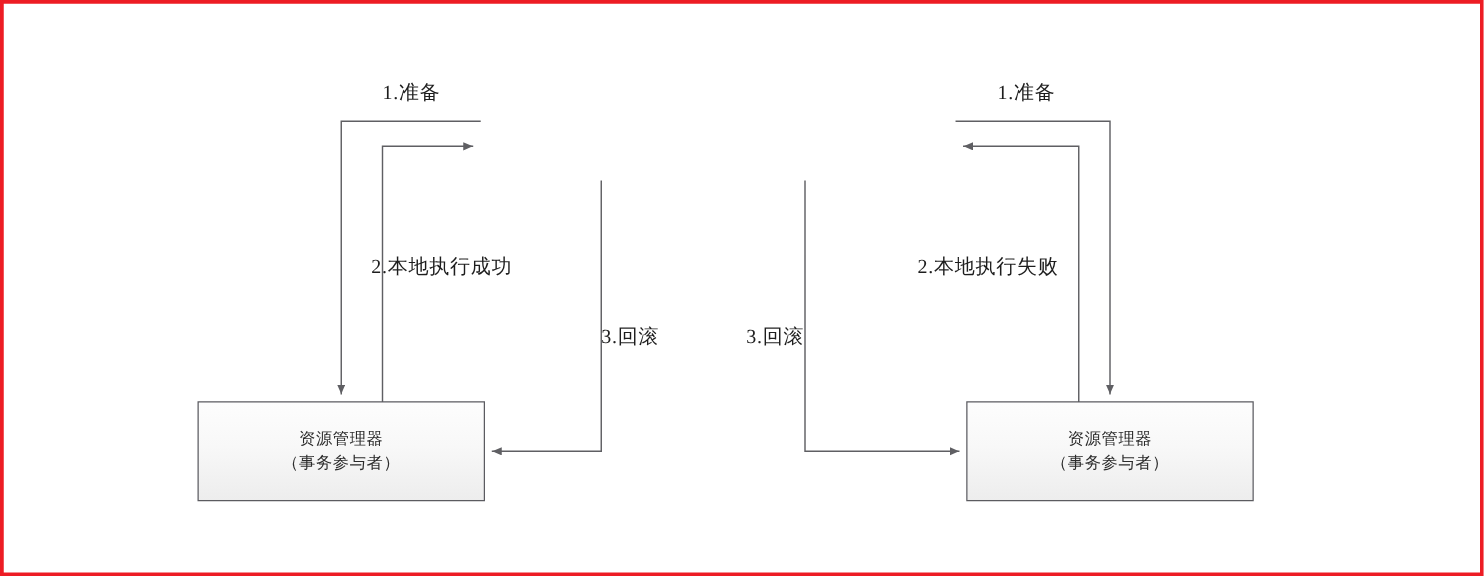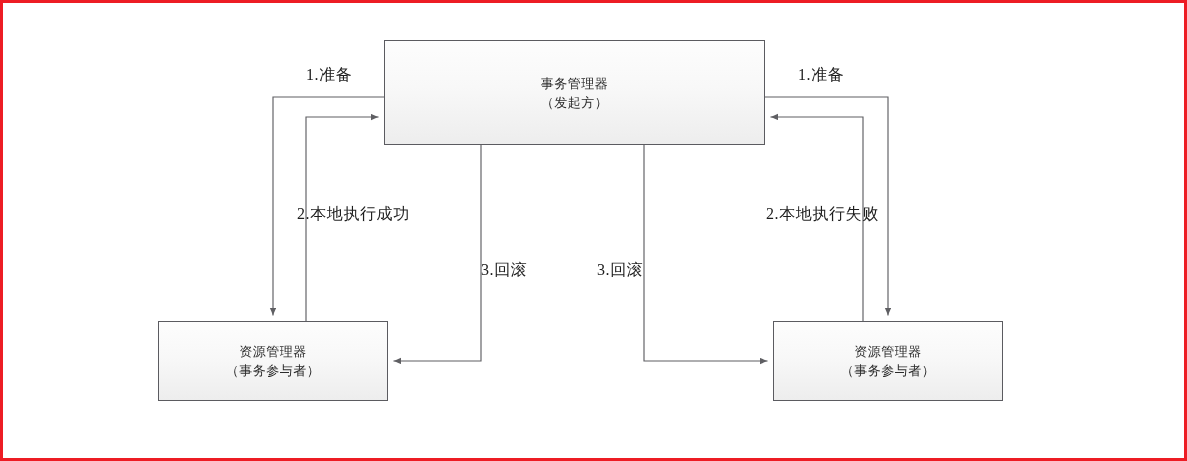--- a/index.html
+++ b/index.html
@@ -34,21 +34,21 @@
     color:#1d1d1d;
     font-size:16px;
     line-height:15px;
     white-space:nowrap;
     letter-spacing:.6px;
     font-family:Liberation Serif, serif;
   }
   #lbl-prepare-left{left:303px;top:64px;}
   #lbl-prepare-right{left:795px;top:64px;}
   #lbl-local-ok{left:294px;top:203px;}
-  #lbl-local-fail{left:763px;top:203px;}
+  #lbl-local-fail{left:731px;top:203px;}
   #lbl-rollback-left{left:478px;top:259px;}
   #lbl-rollback-right{left:594px;top:259px;}
 </style>
 </head>
 <body>
 
 <div id="canvas">
 
   <svg id="svg-layer" viewBox="0 0 1187 461" xmlns="http://www.w3.org/2000/svg">
     <defs>
@@ -65,24 +65,20 @@
       <path d="M762,94 L885,94 L885,312" marker-end="url(#ah)"></path>
 
       <path d="M860,318 L860,114 L768,114" marker-end="url(#ah)"></path>
 
       <path d="M478,142 L478,358 L391,358" marker-end="url(#ah)"></path>
 
       <path d="M641,142 L641,358 L764,358" marker-end="url(#ah)"></path>
     </g>
   </svg>
 
-  <div class="node" id="node-tm">
-    <span class="l1">事务管理器</span>
-    <span class="l2">（发起方）</span>
-  </div>
 
   <div class="node" id="node-rm-left">
     <span class="l1">资源管理器</span>
     <span class="l2">（事务参与者）</span>
   </div>
 
   <div class="node" id="node-rm-right">
     <span class="l1">资源管理器</span>
     <span class="l2">（事务参与者）</span>
   </div>

